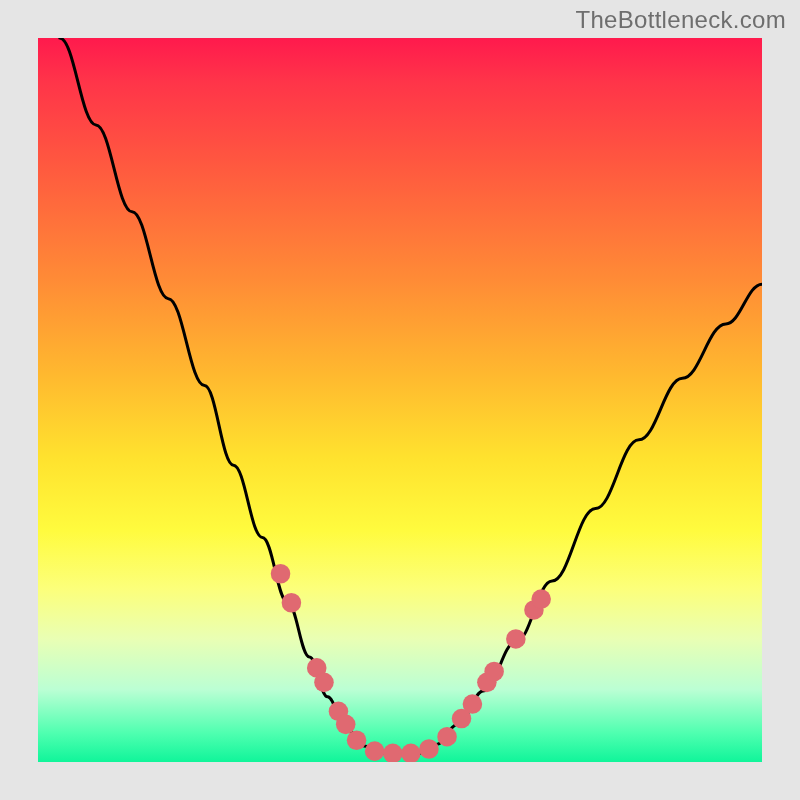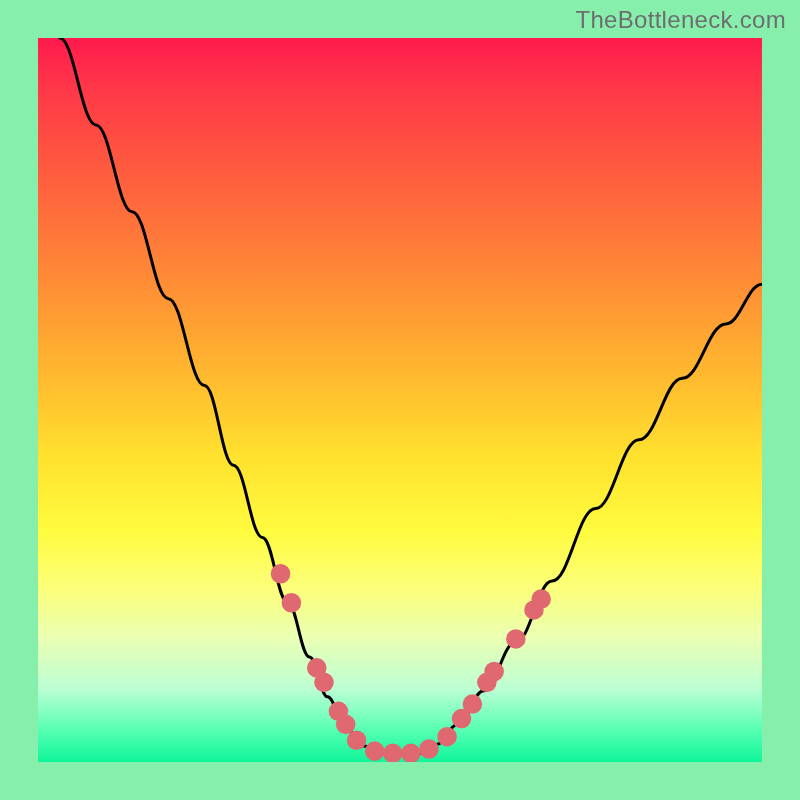--- a/index.html
+++ b/index.html
@@ -10,21 +10,21 @@
     background: #000;
     font-family: Arial, Helvetica, sans-serif;
     overflow: hidden;
   }
   .frame {
     position: absolute;
     left: 0;
     top: 0;
     width: 800px;
     height: 800px;
-    background: #86efac;
+    background: #e5e5e5;
   }
   .plot {
     position: absolute;
     left: 38px;
     top: 38px;
     width: 724px;
     height: 724px;
     background: linear-gradient(
       to bottom,
       #ff1a4d 0%,

